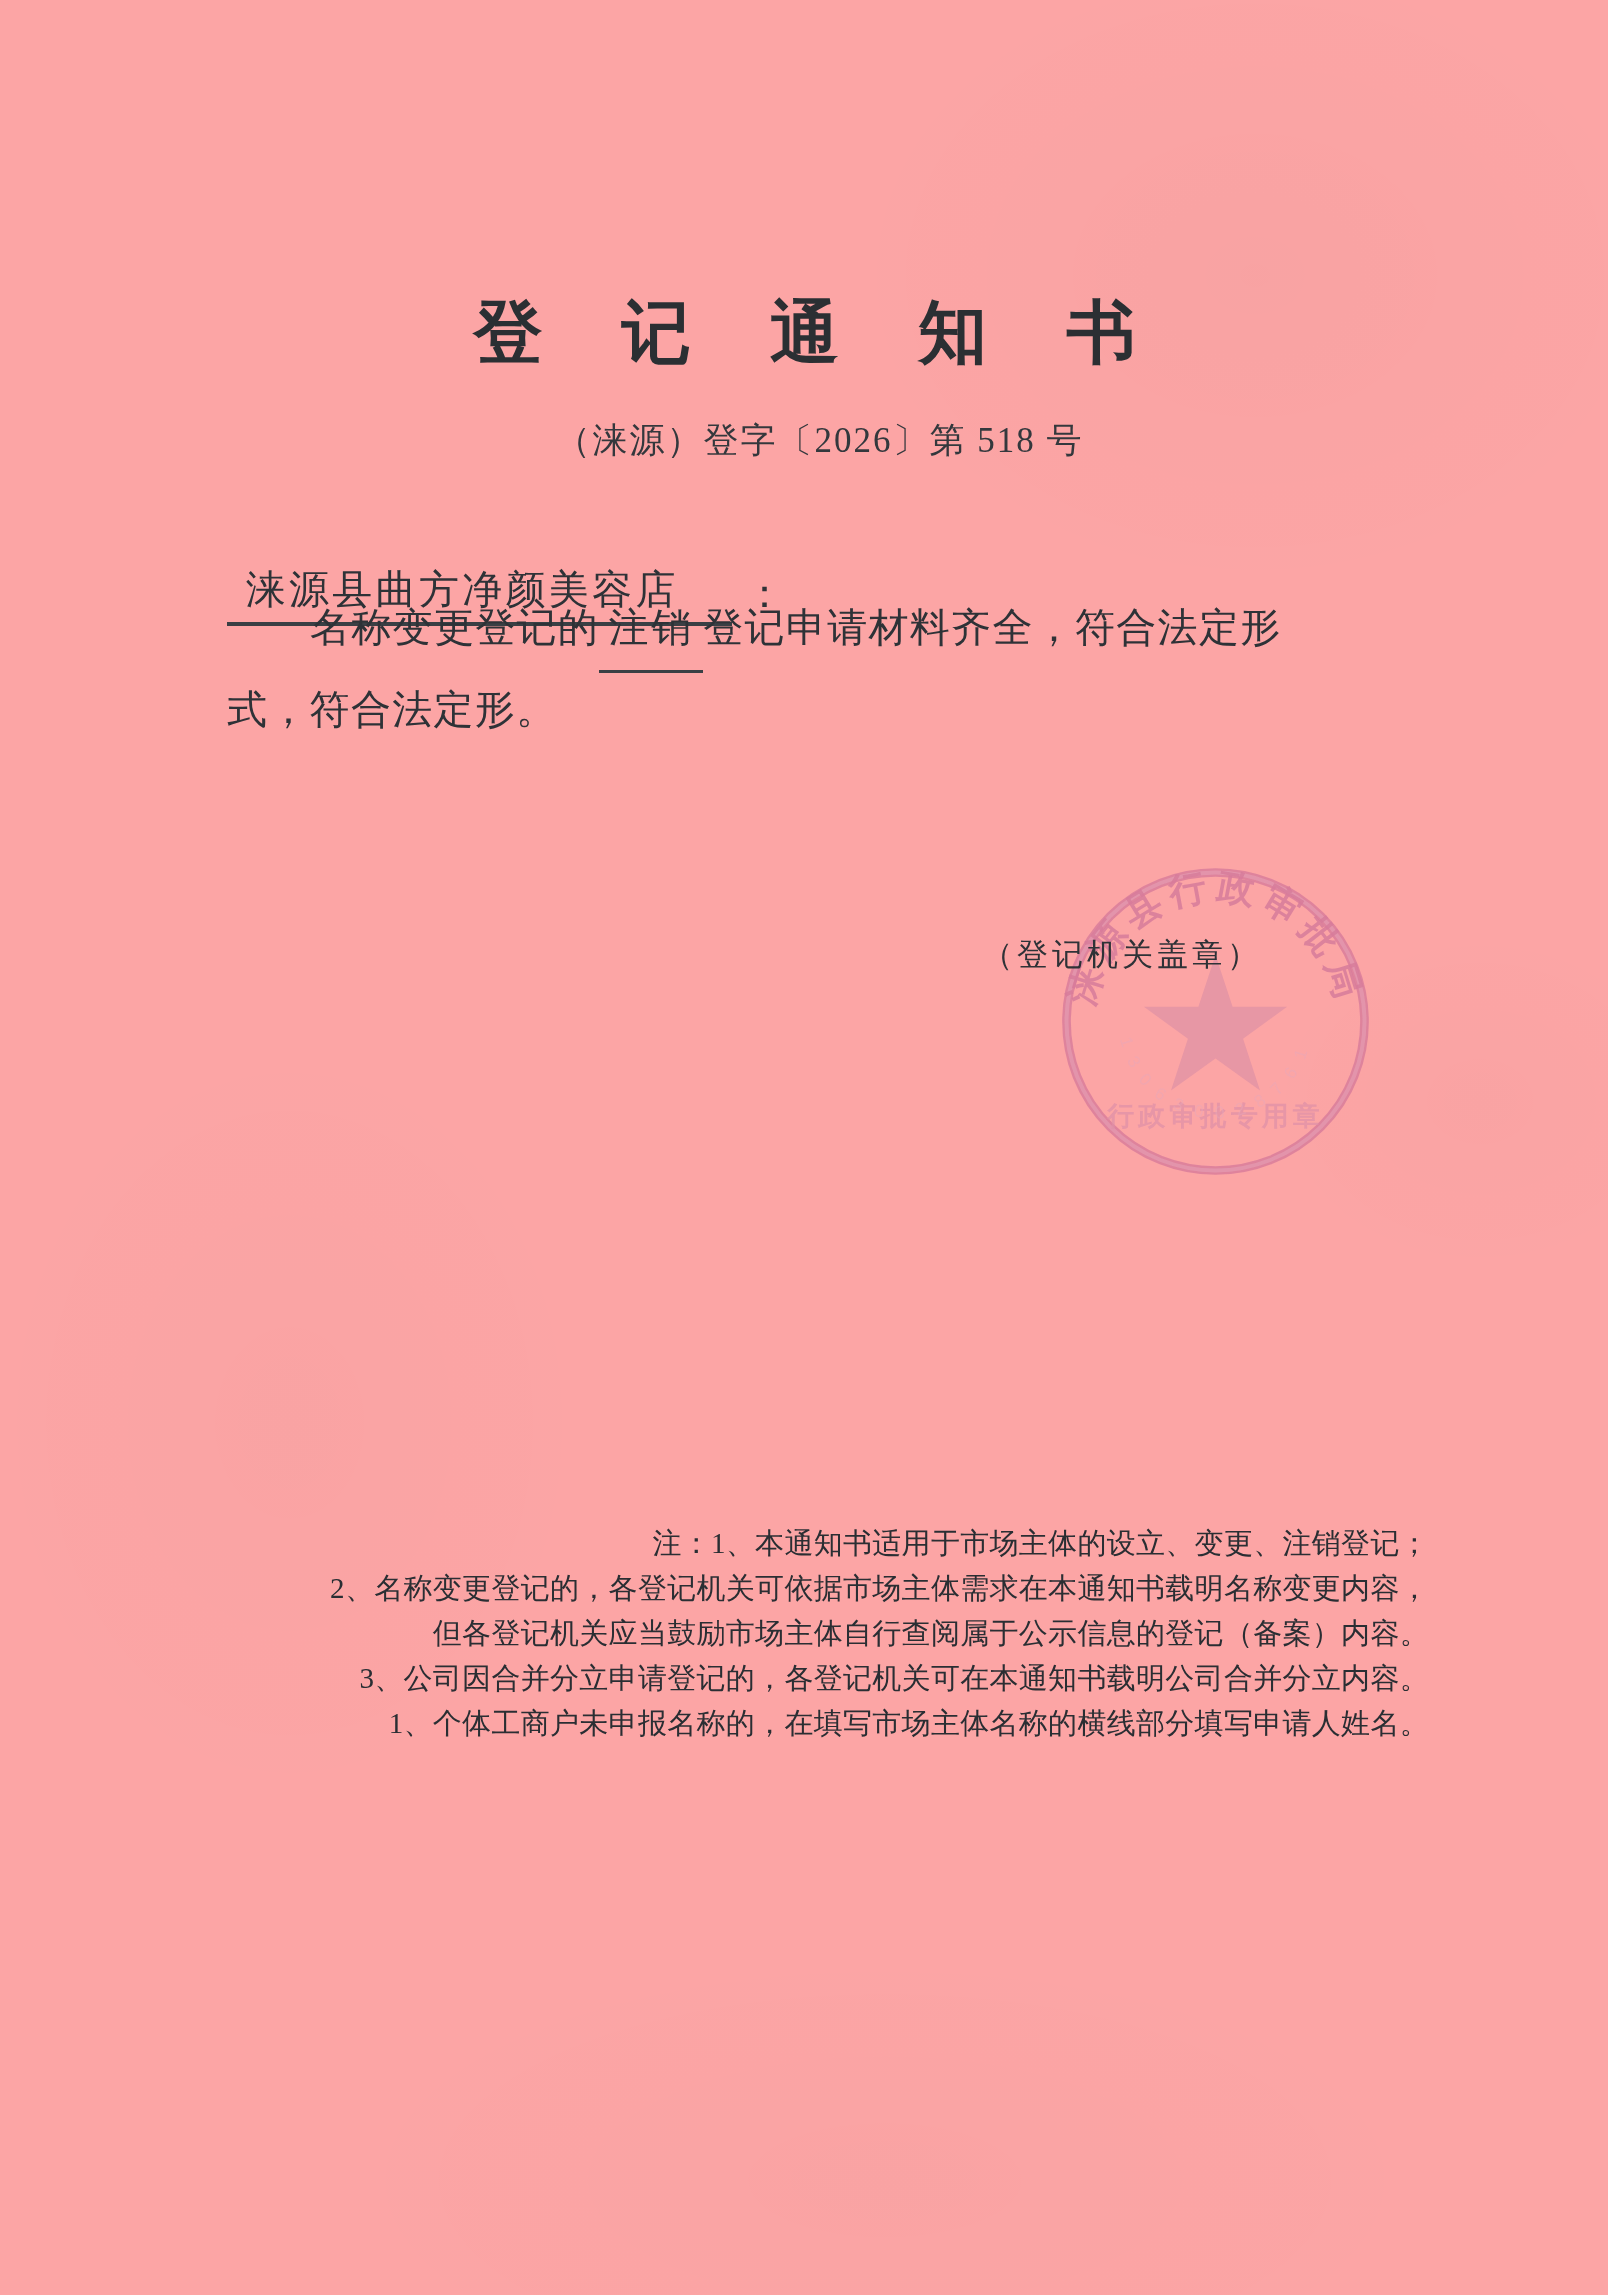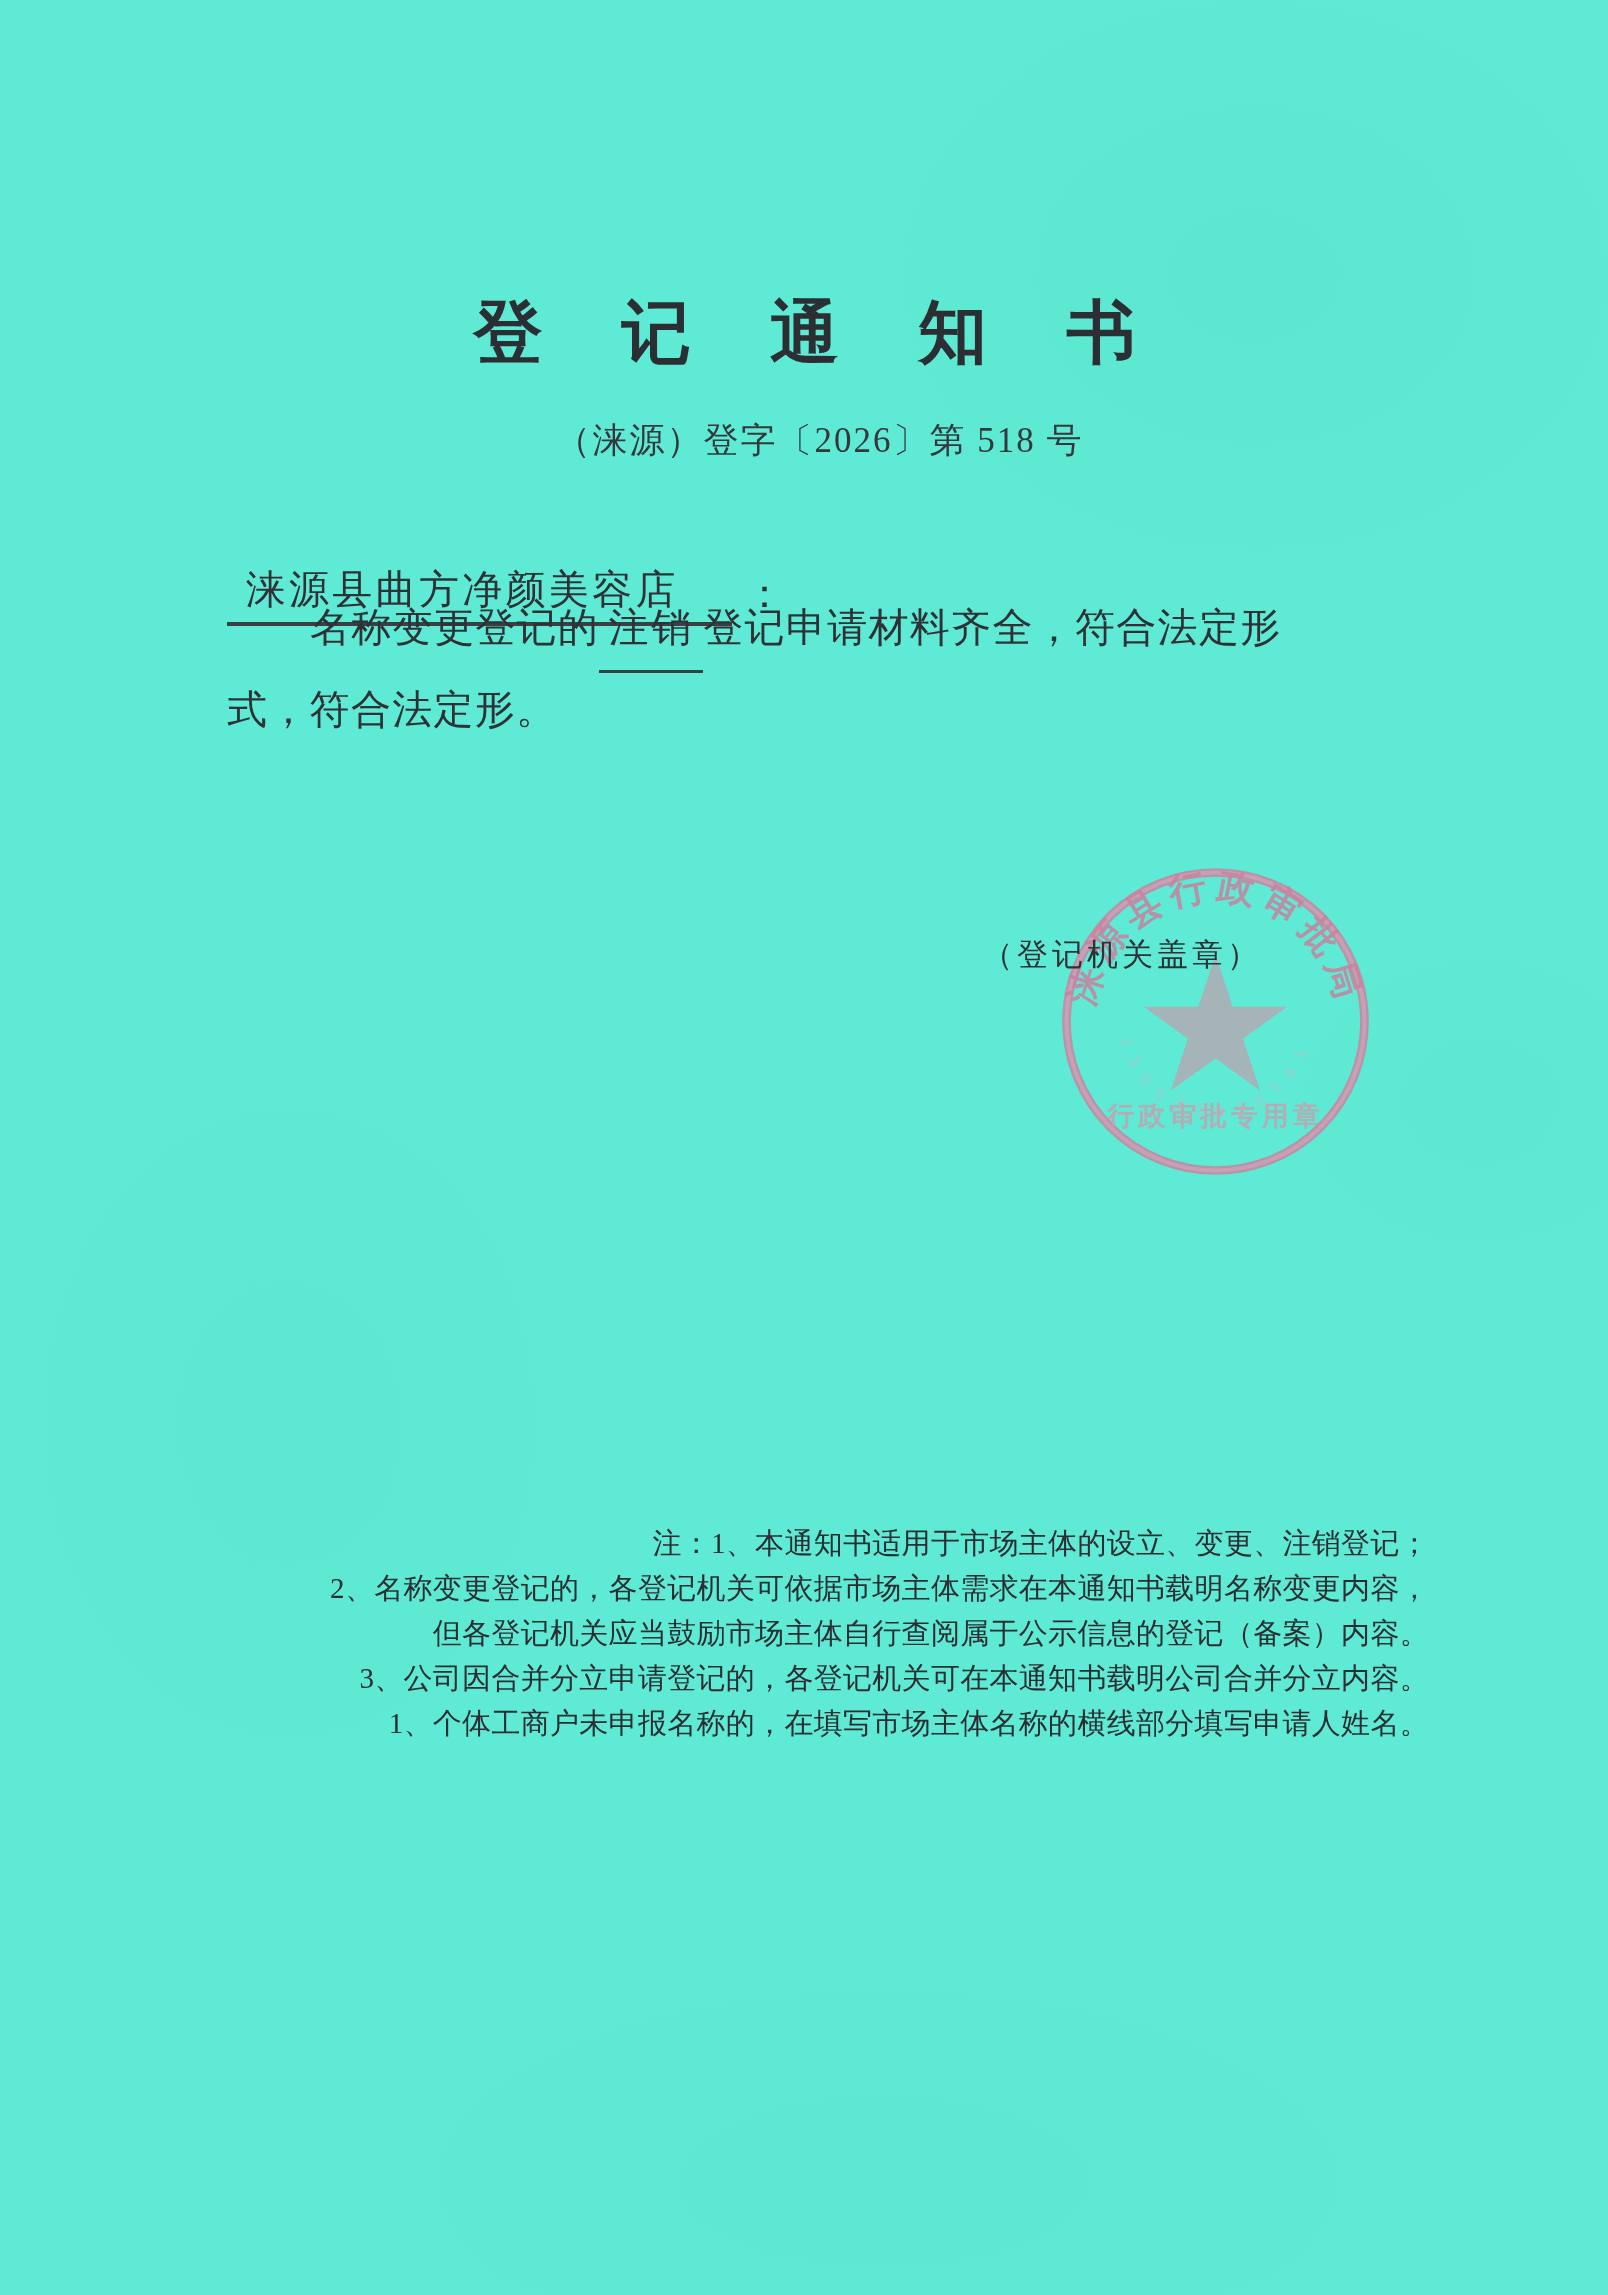--- a/index.html
+++ b/index.html
@@ -8,21 +8,21 @@
     background: #ffffff;
   }
   body {
     font-family: "Liberation Serif", "DejaVu Serif", serif;
   }
 
   .page {
     position: relative;
     width: 1609px;
     height: 2295px;
-    background: #5eead4;
+    background: #fca5a5;
     overflow: hidden;
   }
 
   
   .paper-texture {
     position: absolute;
     inset: 0;
     background:
       radial-gradient(ellipse 601px 468px at 78% 12%, rgba(0,0,0,0.016), rgba(0,0,0,0) 72%),
       radial-gradient(ellipse 468px 601px at 18% 62%, rgba(0,0,0,0.012), rgba(0,0,0,0) 70%),

